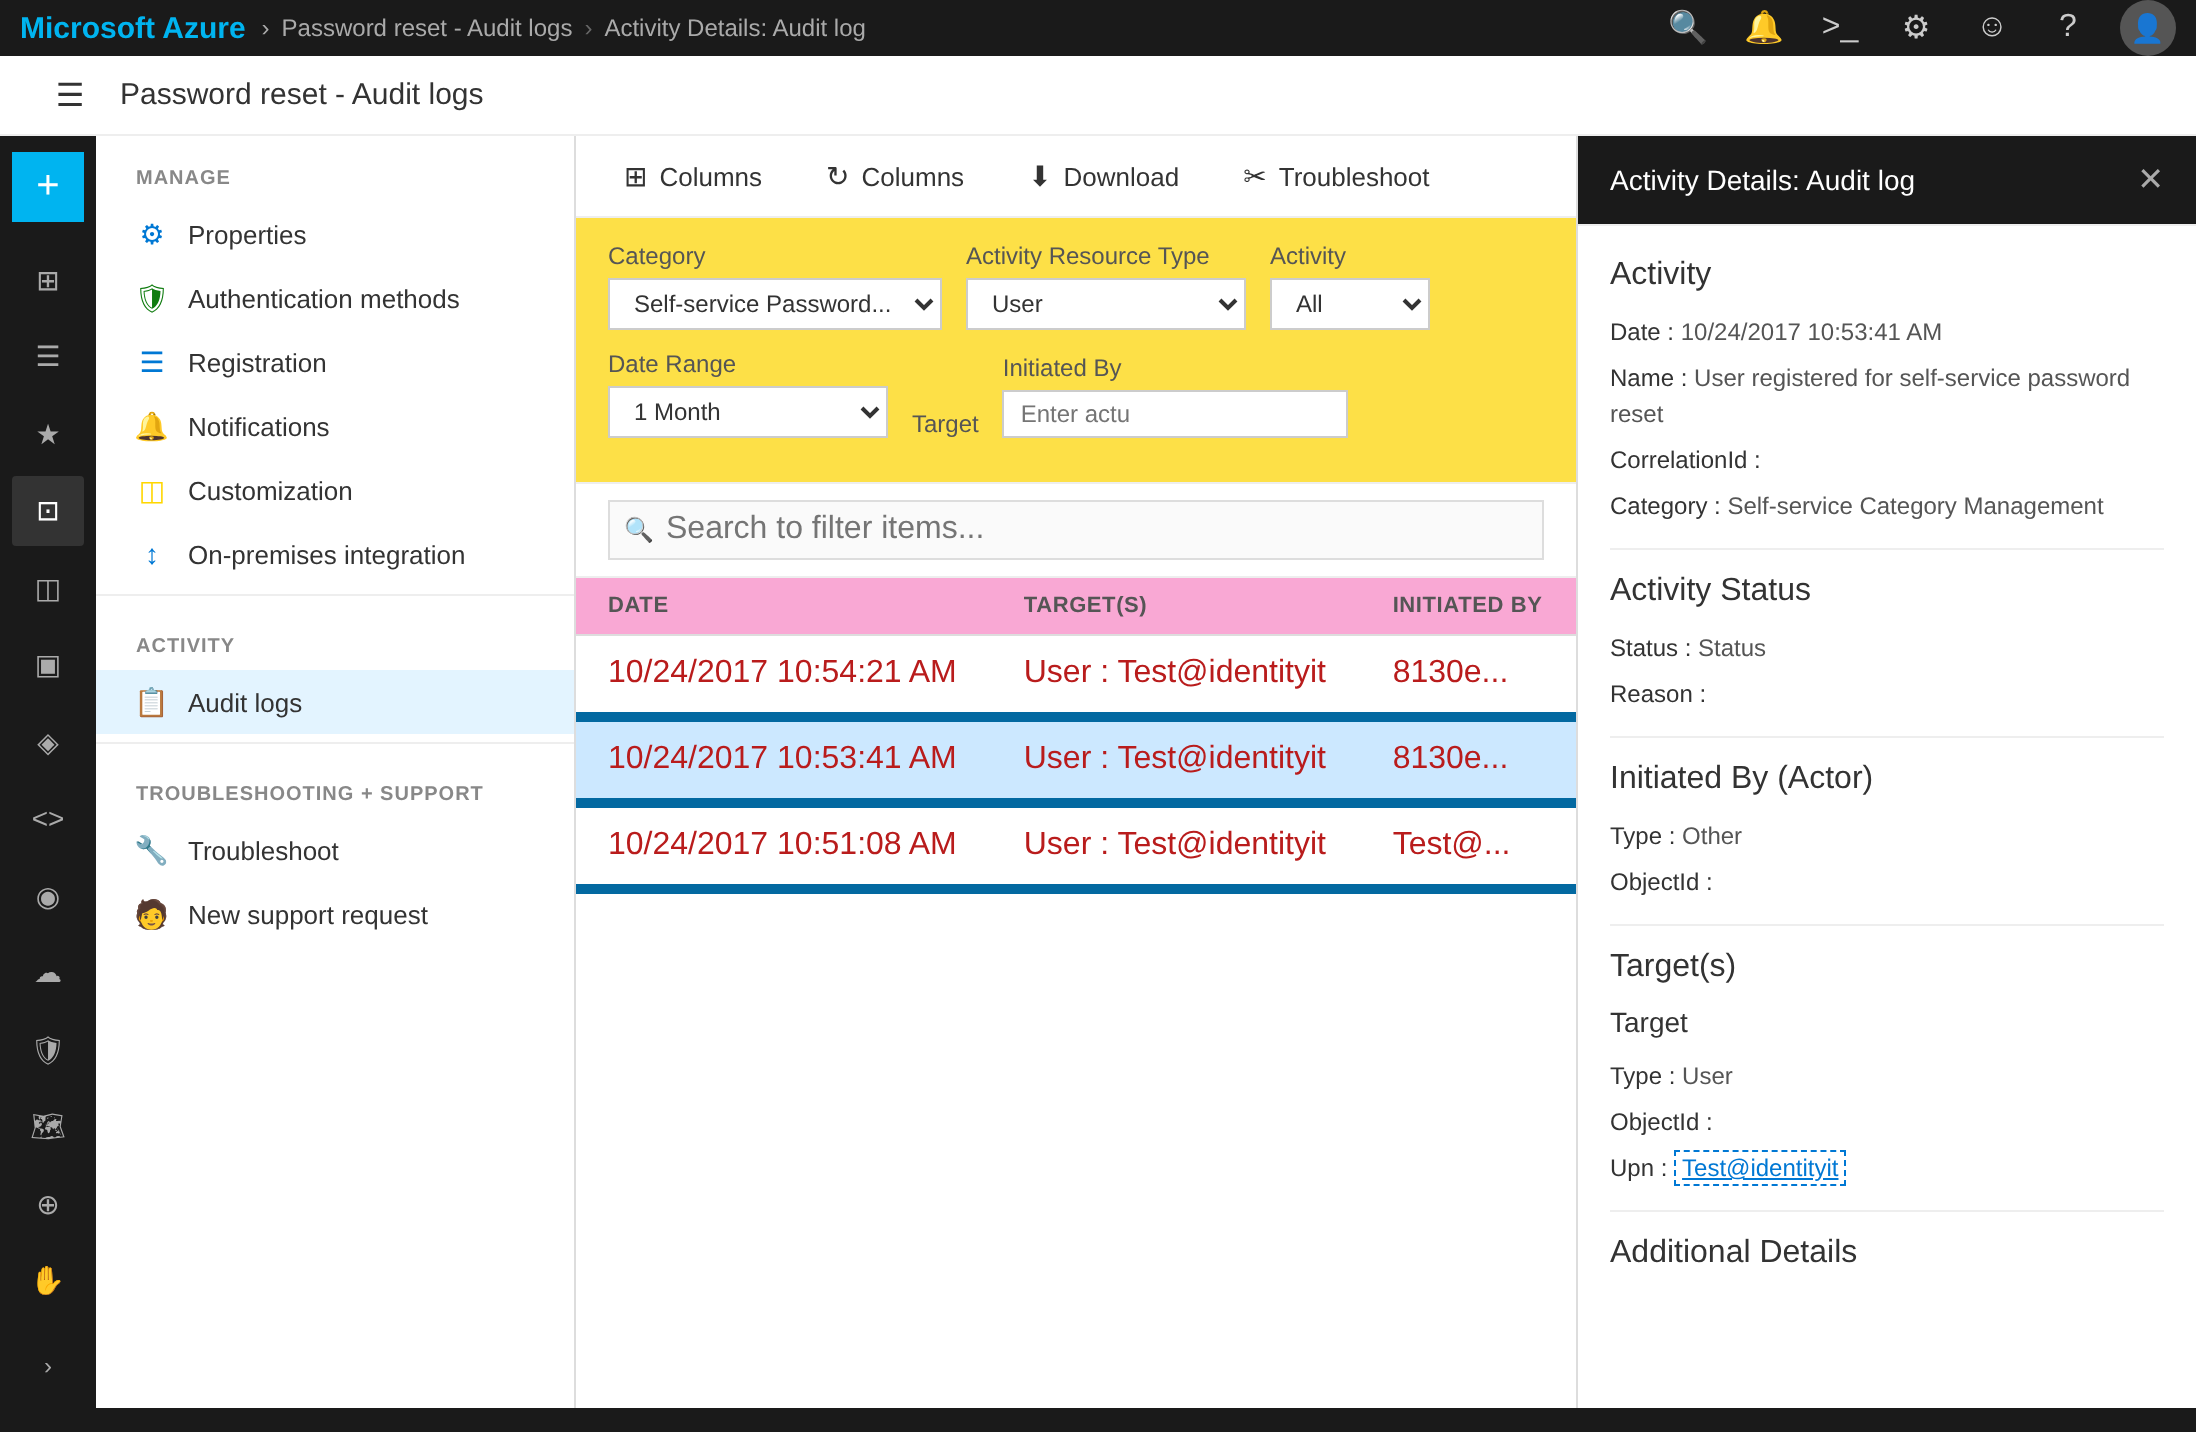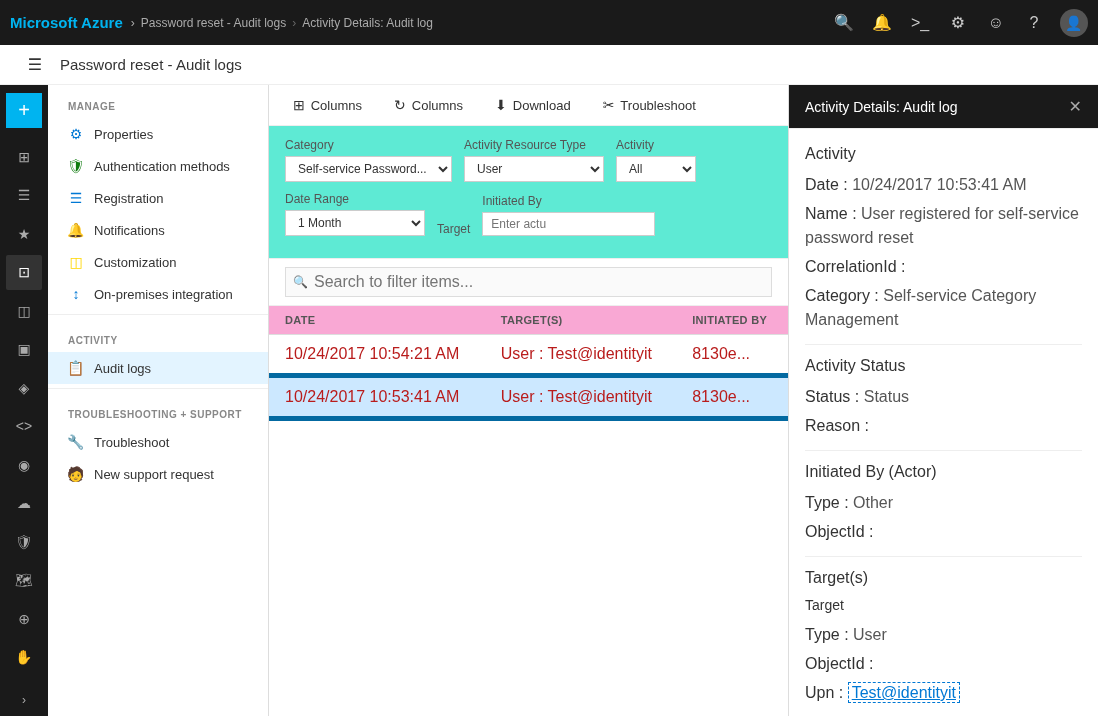--- a/index.html
+++ b/index.html
@@ -1,21 +1,21 @@
 <!DOCTYPE html>
 <html><head>
   <meta charset="utf-8">
   <style>
     * { box-sizing: border-box; margin: 0; padding: 0; }
     body { font-family: 'Segoe UI', Arial, sans-serif; font-size: 13px; background: #1a1a1a; color: #333; overflow: hidden; width: 1098px; height: 716px; }
 
     
     .top-bar {
       background: #1a1a1a;
-      height: 45px;
+      height: 28px;
       display: flex;
       align-items: center;
       padding: 0 10px;
       gap: 8px;
     }
     .top-bar-brand {
       color: #00b4f0;
       font-size: 15px;
       font-weight: 600;
       cursor: pointer;
@@ -106,21 +106,21 @@
     .icon-sidebar .spacer { flex: 1; }
     .icon-sidebar .bottom-icon {
       width: 36px; height: 36px;
       display: flex; align-items: center; justify-content: center;
       cursor: pointer; color: #aaa; font-size: 12px;
       margin-bottom: 4px;
     }
 
     
     .nav-panel {
-      width: 221px;
+      width: 240px;
       background: #fff;
       border-right: 1px solid #ddd;
       overflow-y: auto;
       flex-shrink: 0;
     }
     .nav-section-title {
       font-size: 10px;
       font-weight: 600;
       color: #888;
       text-transform: uppercase;
@@ -174,21 +174,21 @@
       color: #333;
       font-size: 13px;
       border: none;
       background: none;
     }
     .toolbar-btn .tb-icon { font-size: 14px; }
 
     
     .filter-area {
       padding: 12px 16px;
-      background: #5eead4;
+      background: #fde047;
       border-bottom: 1px solid #eee;
     }
     .filter-row {
       display: flex;
       gap: 12px;
       margin-bottom: 10px;
       align-items: flex-end;
     }
     .filter-group {
       display: flex;
@@ -305,21 +305,21 @@
       overflow-y: auto;
       flex: 1;
     }
     .rp-section-title {
       font-size: 16px;
       font-weight: 500;
       color: #333;
       margin-bottom: 10px;
     }
     .rp-field {
-      font-size: 16px;
+      font-size: 12px;
       color: #555;
       margin-bottom: 5px;
       line-height: 1.5;
     }
     .rp-field .label { color: #333; font-weight: 500; }
     .rp-divider { height: 1px; background: #eee; margin: 12px 0; }
     .rp-link {
       color: #0078d4;
       text-decoration: underline;
       cursor: pointer;
@@ -515,20 +515,25 @@
           <tr class="">
             <td>10/24/2017 10:54:21 AM</td>
             <td>User : Test@identityit</td>
             <td>8130e...</td>
           </tr>
           <tr class="selected">
             <td>10/24/2017 10:53:41 AM</td>
             <td>User : Test@identityit</td>
             <td>8130e...</td>
           </tr>
+          <tr class="">
+            <td>10/24/2017 10:51:08 AM</td>
+            <td>User : Test@identityit</td>
+            <td>Test@...</td>
+          </tr>
         </tbody>
       </table>
     </div>
   </div>
 
   <div class="right-panel">
     <div class="right-panel-header">
       <span class="title">Activity Details: Audit log</span>
       <button class="close-btn">✕</button>
     </div>

